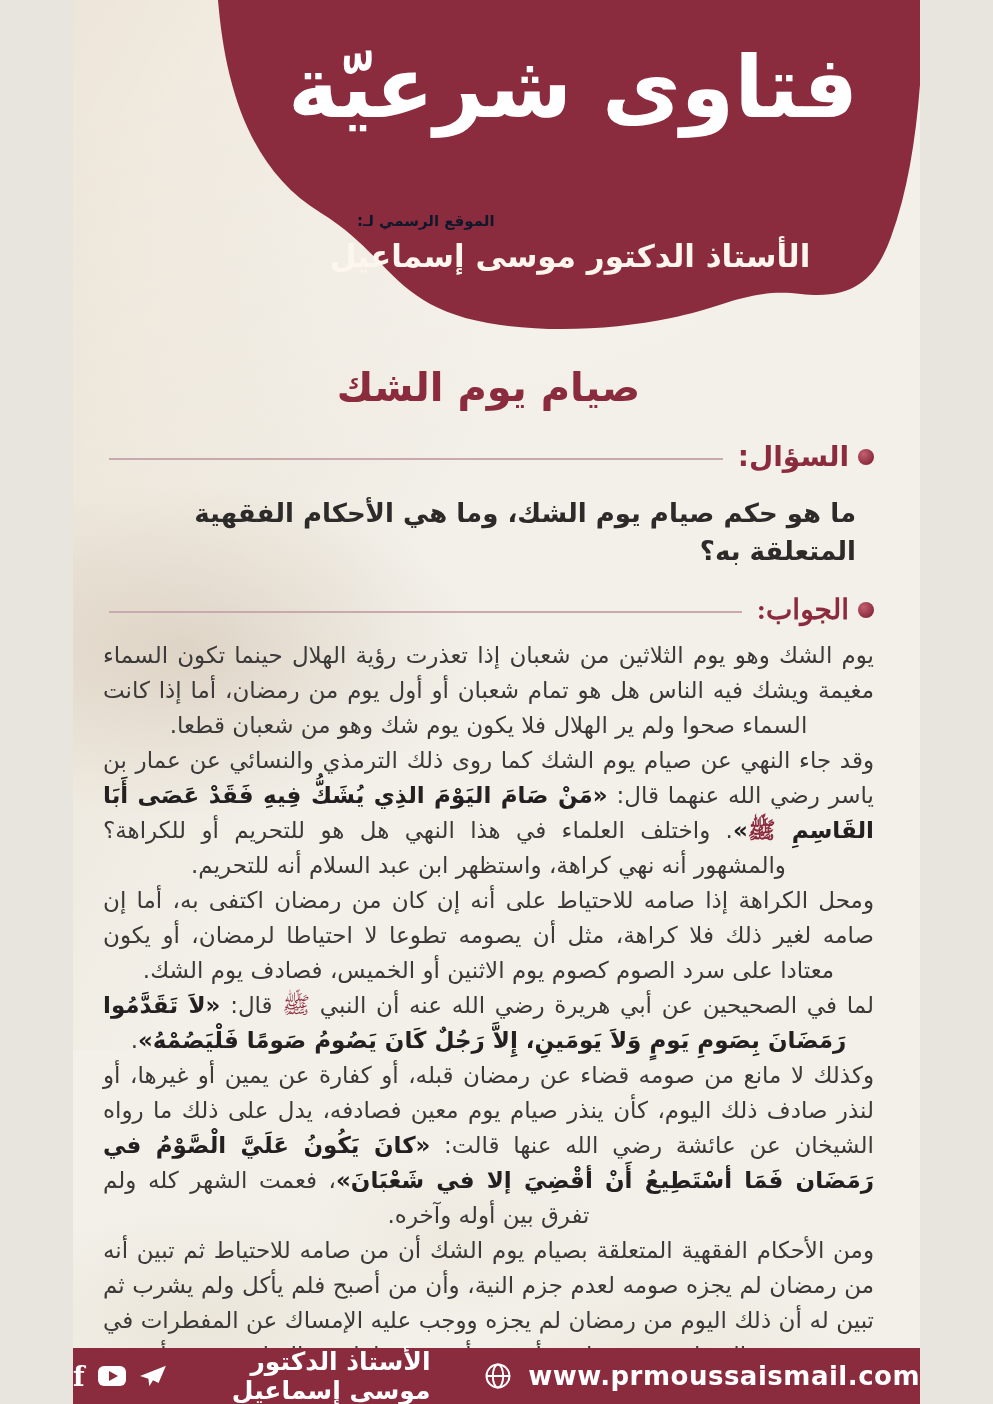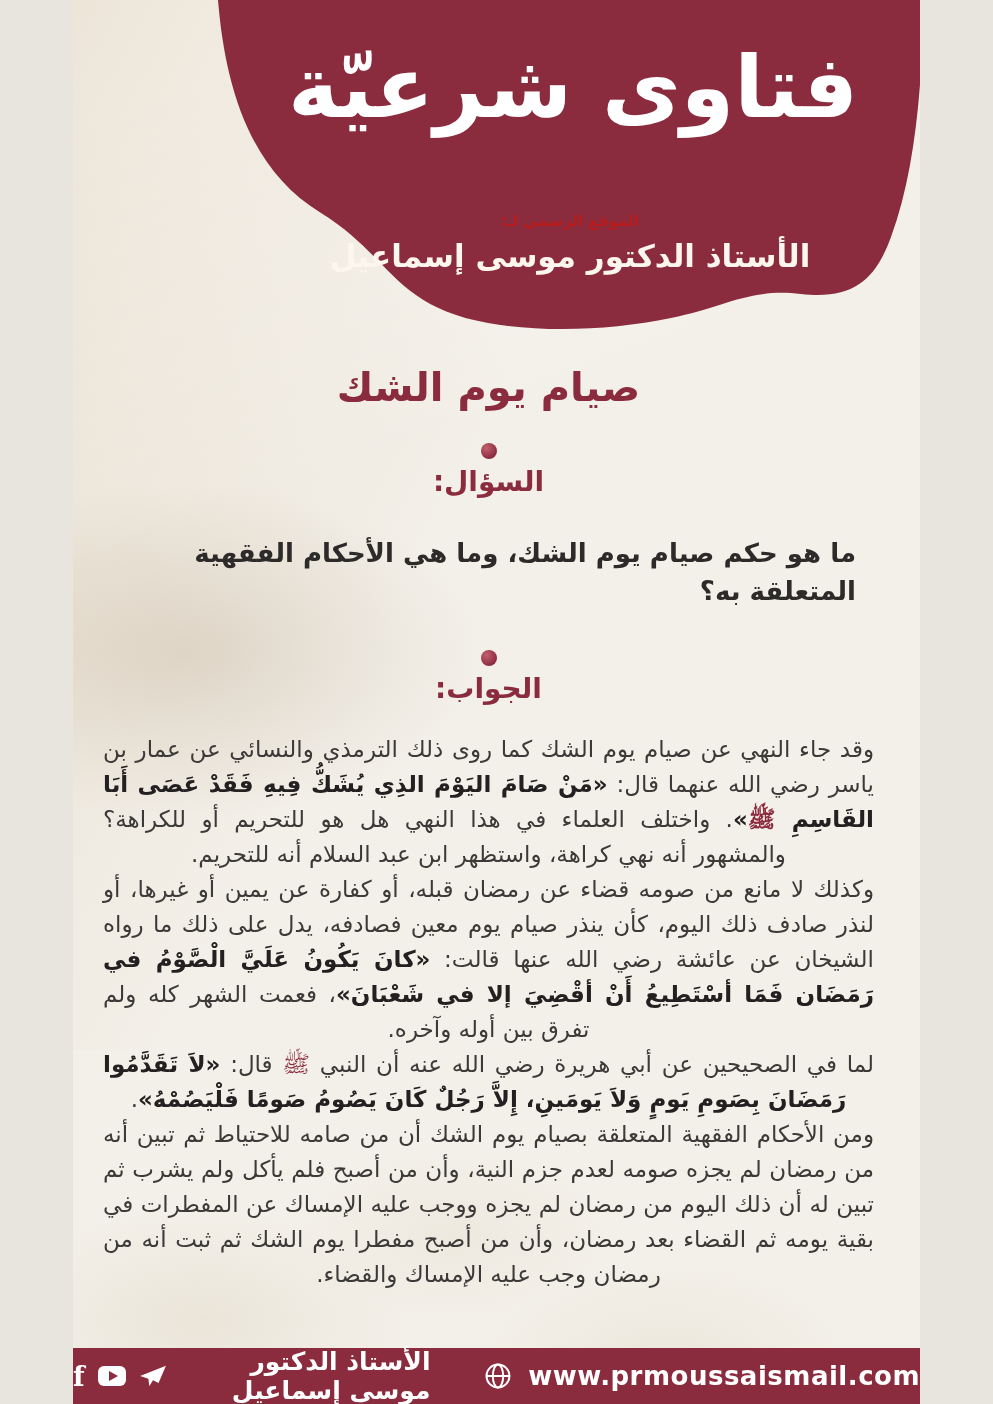--- a/index.html
+++ b/index.html
@@ -37,60 +37,60 @@
   }
   
   .blob-svg{position:absolute;top:0;left:0;display:block;}
   .brand-title{
     position:absolute;top:42px;left:185px;width:630px;
     text-align:center;color:#fff;
     font-size:86px;font-weight:bold;line-height:1.05;
     letter-spacing:2px;direction:rtl;
   }
   .official-label{
-    position:absolute;top:212px;left:297px;width:400px;
-    text-align:center;color:#b91c1c;font-size:15px;font-weight:bold;direction:rtl;
+    position:absolute;top:212px;left:284px;width:400px;
+    text-align:left;color:#0f172a;font-size:15px;font-weight:bold;direction:rtl;
   }
   .signature{
     position:absolute;top:238px;left:247px;width:500px;
     text-align:center;color:#fdf6ef;font-size:31px;font-weight:bold;direction:rtl;
     letter-spacing:1px;
   }
   .series-label{
     position:absolute;left:771px;top:146px;width:284px;height:30px;
     transform:rotate(-90deg);
     text-align:center;color:#232323;font-size:22px;direction:rtl;
     letter-spacing:1px;
   }
   
   .content{position:relative;padding:364px 46px 0 30px;}
   .page-title{
     text-align:center;color:var(--accent);
     font-size:40px;font-weight:bold;direction:rtl;
   }
   .section-head{
     display:flex;align-items:center;direction:rtl;
-    margin-top:33px;gap:9px;flex-direction:column;
+    margin-top:33px;gap:9px;
   }
   .section-head .bullet{
     width:16px;height:16px;border-radius:50%;flex:0 0 auto;
     background:radial-gradient(circle at 35% 32%, #c2606f 0%, var(--accent) 72%);
   }
   .section-head .label{
     color:var(--accent);font-size:28px;font-weight:bold;line-height:1;
   }
   .section-head .rule{
     flex:1 1 auto;height:0;border-top:2px solid var(--rule);margin:4px 6px 0 6px;
   }
   .question-text{
     direction:rtl;text-align:right;
     margin:24px 18px 0 70px;
     color:#2d2a2a;font-size:26px;font-weight:bold;line-height:1.45;
   }
-  .answer-head{margin-top:40px;}
+  .answer-head{margin-top:26px;font-family:Liberation Serif, serif;}
   .answer-body{margin-top:14px;direction:rtl;}
   .answer-body p{
     color:var(--body-text);
     font-size:23px;line-height:35px;
     text-align:justify;text-align-last:center;
   }
   .answer-body p span.bold{font-weight:bold;color:#232021;}
   .answer-body p span.accent{color:var(--accent);}
   
   .footer{
@@ -153,23 +153,25 @@
 
     <p class="question-text">ما هو حكم صيام يوم الشك، وما هي الأحكام الفقهية المتعلقة به؟</p>
 
     <div class="section-head answer-head">
       <span class="bullet"></span>
       <span class="label">الجواب:</span>
       <span class="rule"></span>
     </div>
 
     <div class="answer-body">
+        <p><span>يوم الشك وهو يوم الثلاثين من شعبان إذا تعذرت رؤية الهلال حينما تكون السماء مغيمة ويشك فيه الناس هل هو تمام شعبان أو أول يوم من رمضان، أما إذا كانت السماء صحوا ولم ير الهلال فلا يكون يوم شك وهو من شعبان قطعا.</span></p>
         <p><span>وقد جاء النهي عن صيام يوم الشك كما روى ذلك الترمذي والنسائي عن عمار بن ياسر رضي الله عنهما قال: </span><span class="bold">«مَنْ صَامَ اليَوْمَ الذِي يُشَكُّ فِيهِ فَقَدْ عَصَى أَبَا القَاسِمِ </span><span class="bold accent">ﷺ</span><span class="bold">»</span><span>. واختلف العلماء في هذا النهي هل هو للتحريم أو للكراهة؟ والمشهور أنه نهي كراهة، واستظهر ابن عبد السلام أنه للتحريم.</span></p>
+        <p><span>ومحل الكراهة إذا صامه للاحتياط على أنه إن كان من رمضان اكتفى به، أما إن صامه لغير ذلك فلا كراهة، مثل أن يصومه تطوعا لا احتياطا لرمضان، أو يكون معتادا على سرد الصوم كصوم يوم الاثنين أو الخميس، فصادف يوم الشك.</span></p>
+        <p><span>لما في الصحيحين عن أبي هريرة رضي الله عنه أن النبي </span><span class="accent">ﷺ</span><span> قال: </span><span class="bold">«لاَ تَقَدَّمُوا رَمَضَانَ بِصَومِ يَومٍ وَلاَ يَومَينِ، إِلاَّ رَجُلٌ كَانَ يَصُومُ صَومًا فَلْيَصُمْهُ»</span><span>.</span></p>
         <p><span>وكذلك لا مانع من صومه قضاء عن رمضان قبله، أو كفارة عن يمين أو غيرها، أو لنذر صادف ذلك اليوم، كأن ينذر صيام يوم معين فصادفه، يدل على ذلك ما رواه الشيخان عن عائشة رضي الله عنها قالت: </span><span class="bold">«كانَ يَكُونُ عَلَيَّ الْصَّوْمُ في رَمَضَان فَمَا أسْتَطِيعُ أَنْ أقْضِيَ إلا في شَعْبَانَ»</span><span>، فعمت الشهر كله ولم تفرق بين أوله وآخره.</span></p>
-        <p><span>لما في الصحيحين عن أبي هريرة رضي الله عنه أن النبي </span><span class="accent">ﷺ</span><span> قال: </span><span class="bold">«لاَ تَقَدَّمُوا رَمَضَانَ بِصَومِ يَومٍ وَلاَ يَومَينِ، إِلاَّ رَجُلٌ كَانَ يَصُومُ صَومًا فَلْيَصُمْهُ»</span><span>.</span></p>
         <p><span>ومن الأحكام الفقهية المتعلقة بصيام يوم الشك أن من صامه للاحتياط ثم تبين أنه من رمضان لم يجزه صومه لعدم جزم النية، وأن من أصبح فلم يأكل ولم يشرب ثم تبين له أن ذلك اليوم من رمضان لم يجزه ووجب عليه الإمساك عن المفطرات في بقية يومه ثم القضاء بعد رمضان، وأن من أصبح مفطرا يوم الشك ثم ثبت أنه من رمضان وجب عليه الإمساك والقضاء.</span></p>
       </div>
 
   </div>
 
   <div class="footer">
     <div class="socials">
       <span class="icon-fb">f</span>
       <span class="icon-yt"></span>
       <span class="icon-tg">

